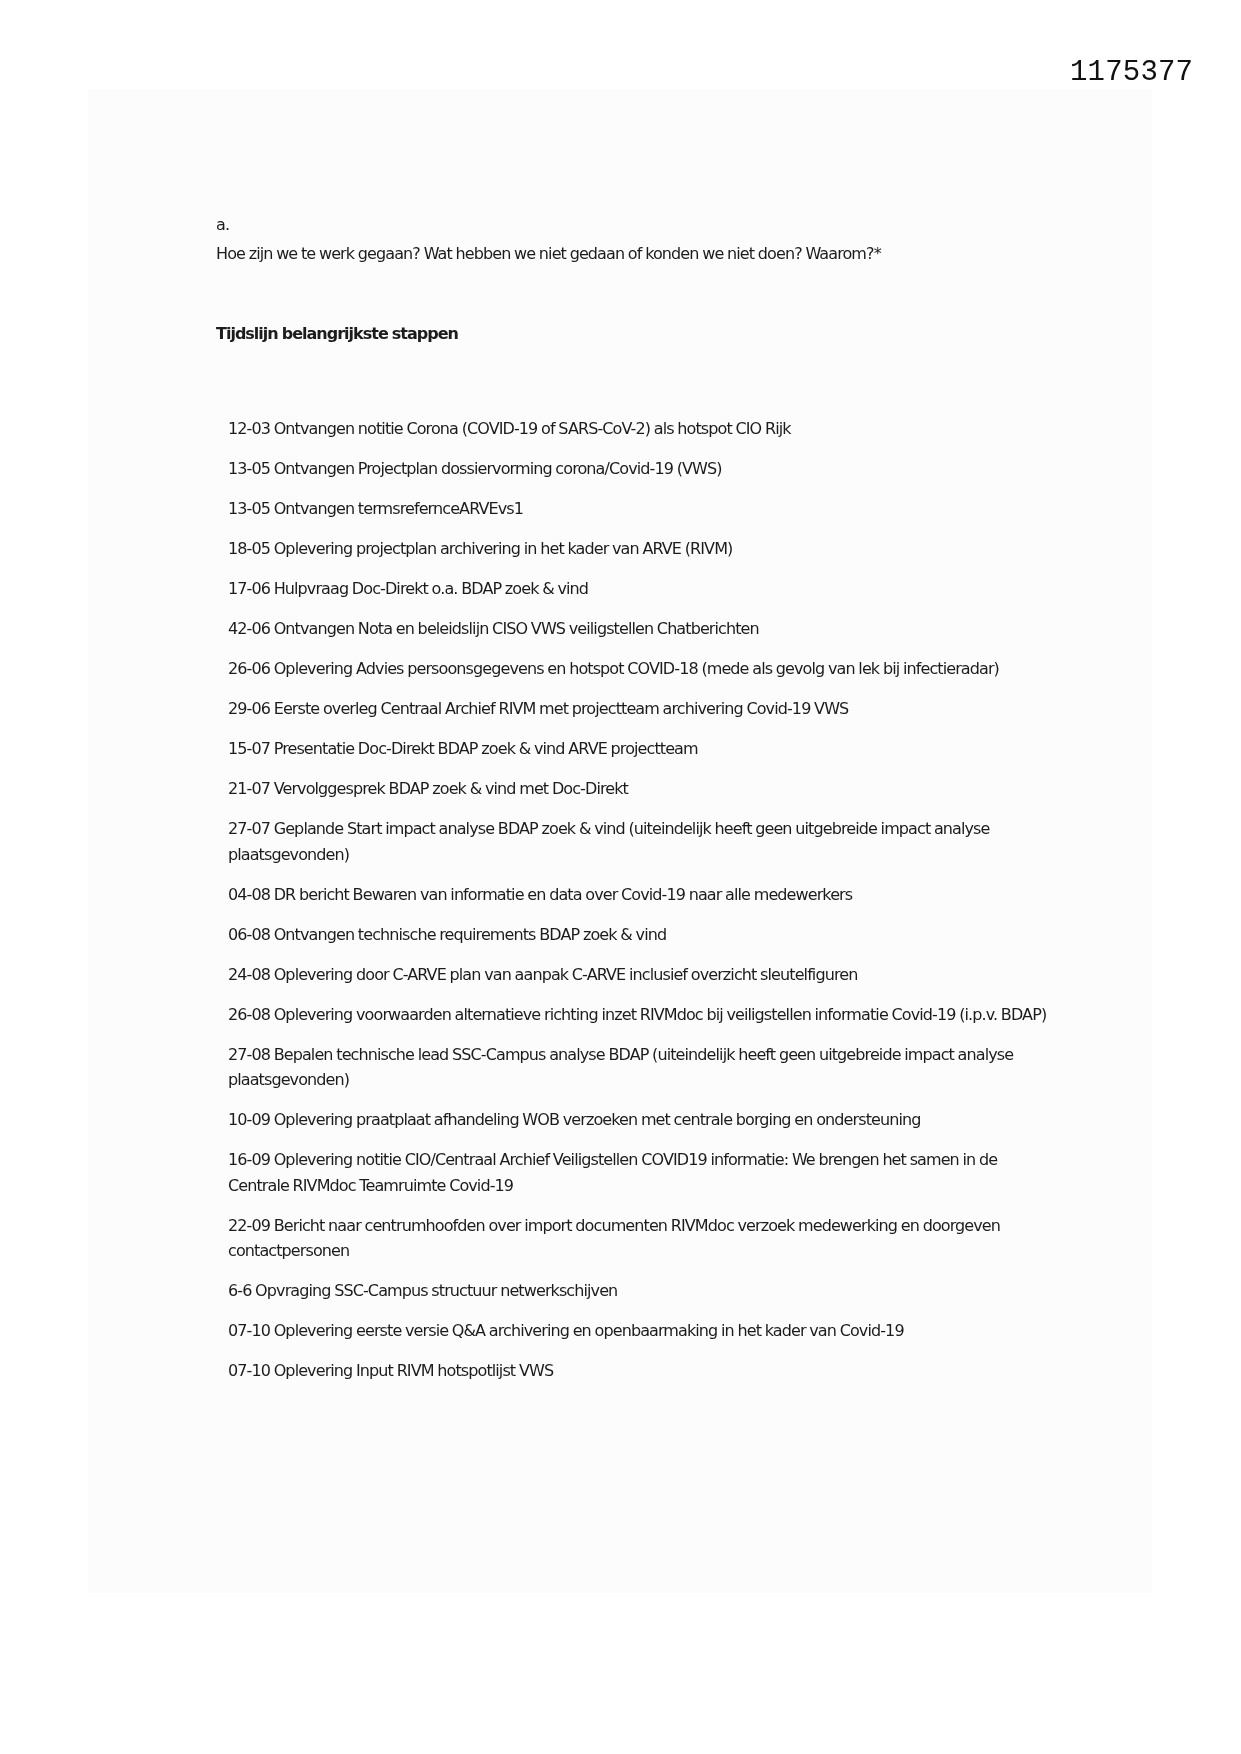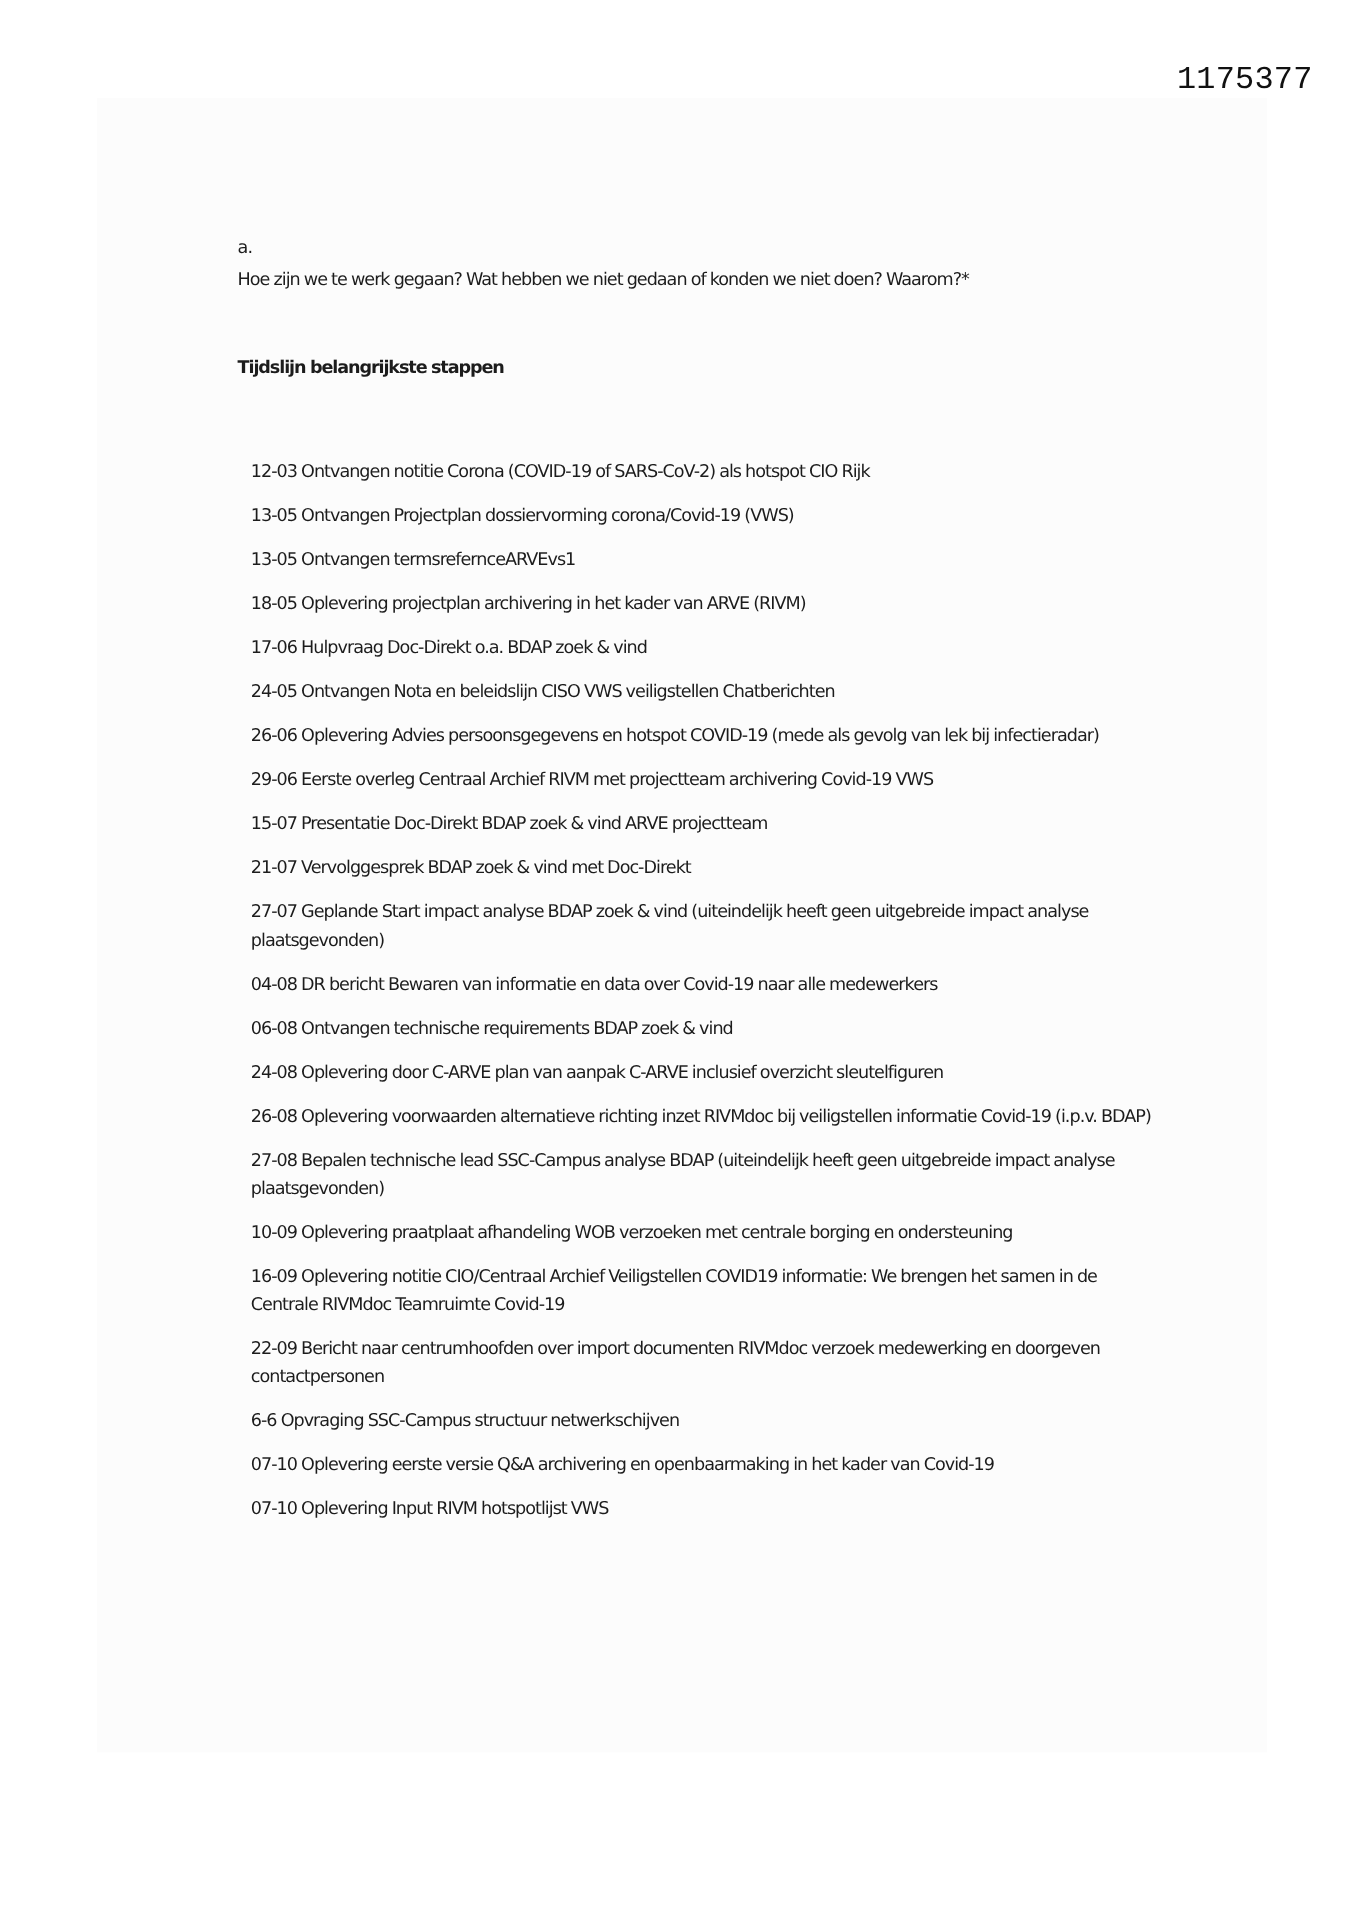--- a/index.html
+++ b/index.html
@@ -82,22 +82,22 @@
   <div class="para" style="top:215px;">a.</div>
   <div class="para" style="top:244px;">Hoe zijn we te werk gegaan? Wat hebben we niet gedaan of konden we niet doen? Waarom?*</div>
   <div class="para heading" style="top:324px;">Tijdslijn belangrijkste stappen</div>
 
   <ul class="timeline">
     <li>12-03 Ontvangen notitie Corona (COVID-19 of SARS-CoV-2) als hotspot CIO Rijk</li>
     <li>13-05 Ontvangen Projectplan dossiervorming corona/Covid-19 (VWS)</li>
     <li>13-05 Ontvangen termsrefernceARVEvs1</li>
     <li>18-05 Oplevering projectplan archivering in het kader van ARVE (RIVM)</li>
     <li>17-06 Hulpvraag Doc-Direkt o.a. BDAP zoek &amp; vind</li>
-    <li>24-05 Ontvangen Nota en beleidslijn CISO VWS veiligstellen Chatberichten</li>
-    <li>26-06 Oplevering Advies persoonsgegevens en hotspot COVID-19 (mede als gevolg van lek bij infectieradar)</li>
+    <li>42-06 Ontvangen Nota en beleidslijn CISO VWS veiligstellen Chatberichten</li>
+    <li>26-06 Oplevering Advies persoonsgegevens en hotspot COVID-18 (mede als gevolg van lek bij infectieradar)</li>
     <li>29-06 Eerste overleg Centraal Archief RIVM met projectteam archivering Covid-19 VWS</li>
     <li>15-07 Presentatie Doc-Direkt BDAP zoek &amp; vind ARVE projectteam</li>
     <li>21-07 Vervolggesprek BDAP zoek &amp; vind met Doc-Direkt</li>
     <li>27-07 Geplande Start impact analyse BDAP zoek &amp; vind (uiteindelijk heeft geen uitgebreide impact analyse plaatsgevonden)</li>
     <li>04-08 DR bericht Bewaren van informatie en data over Covid-19 naar alle medewerkers</li>
     <li>06-08 Ontvangen technische requirements BDAP zoek &amp; vind</li>
     <li>24-08 Oplevering door C-ARVE plan van aanpak C-ARVE inclusief overzicht sleutelfiguren</li>
     <li>26-08 Oplevering voorwaarden alternatieve richting inzet RIVMdoc bij veiligstellen informatie Covid-19 (i.p.v. BDAP)</li>
     <li>27-08 Bepalen technische lead SSC-Campus analyse BDAP (uiteindelijk heeft geen uitgebreide impact analyse plaatsgevonden)</li>
     <li>10-09 Oplevering praatplaat afhandeling WOB verzoeken met centrale borging en ondersteuning</li>

